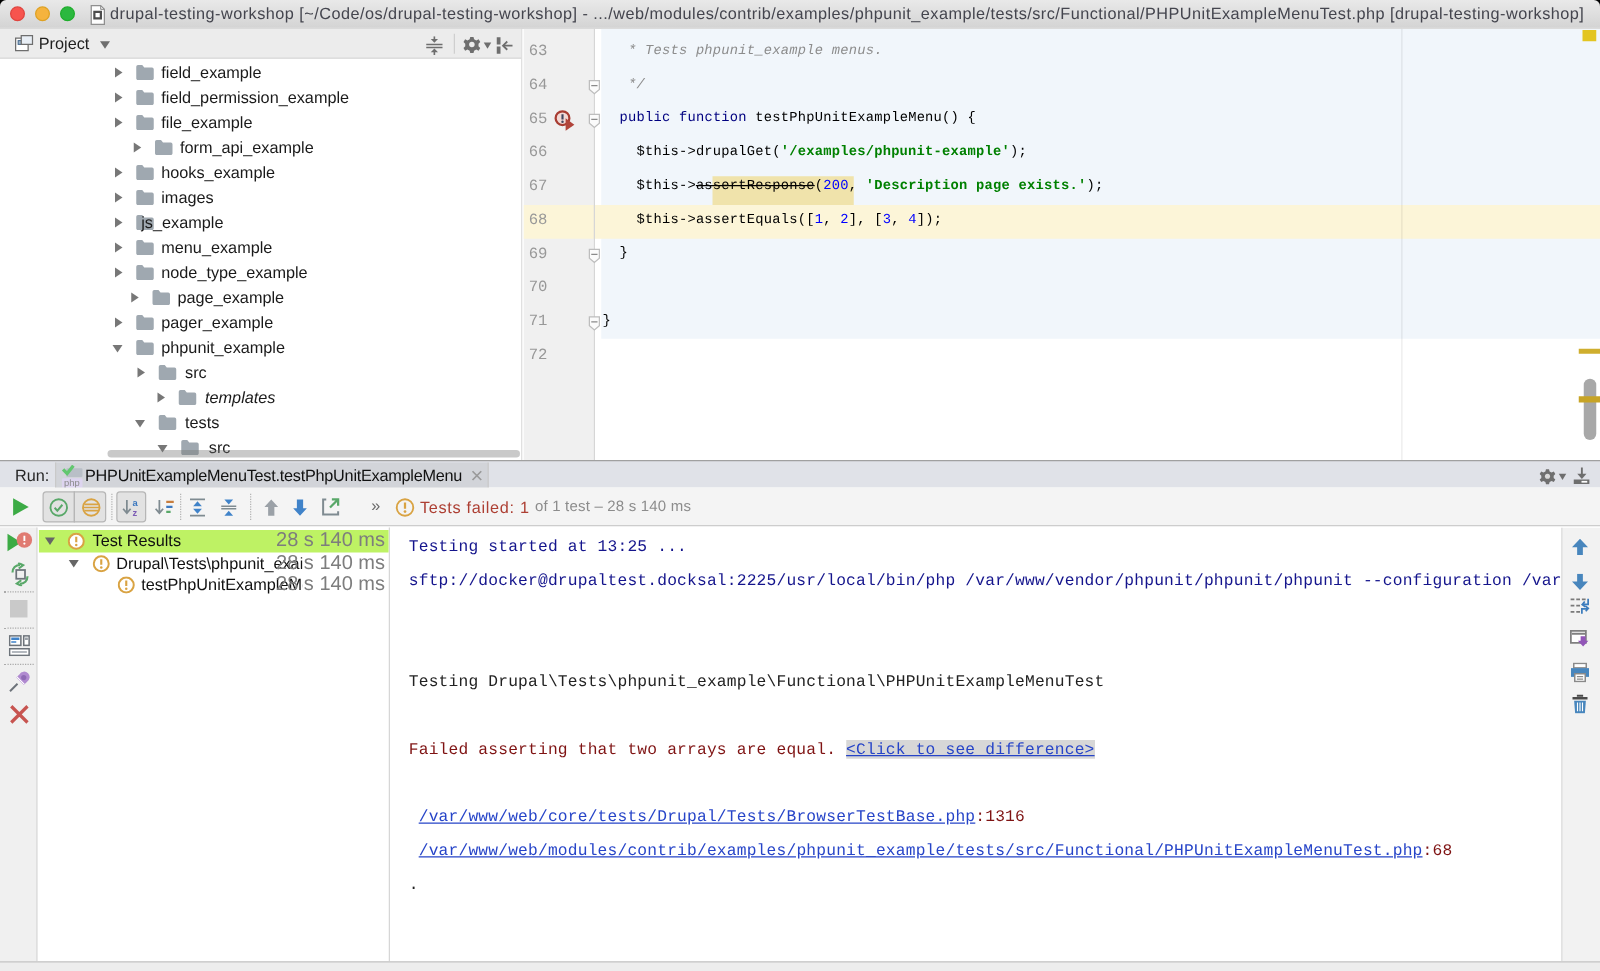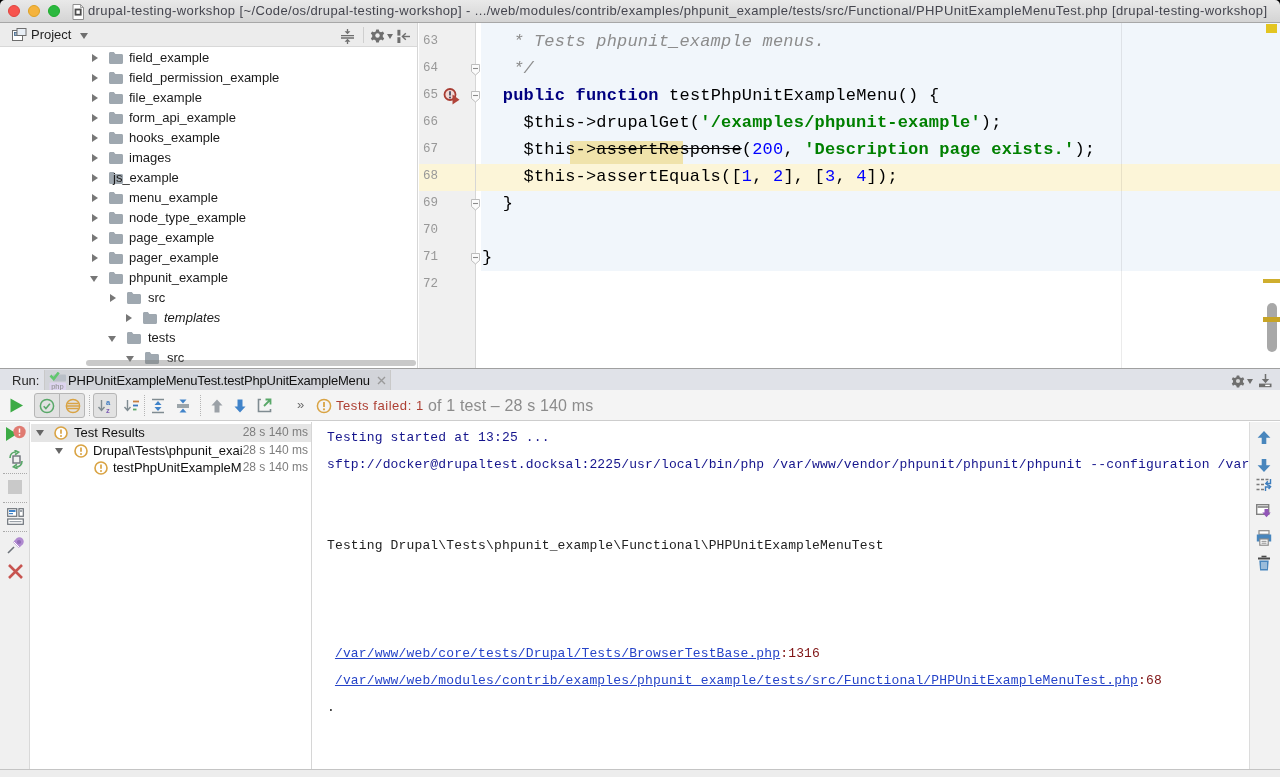--- a/index.html
+++ b/index.html
@@ -23,38 +23,38 @@
 .twd { border-top:6px solid #777; border-left:4.5px solid transparent; border-right:4.5px solid transparent; top:8px; }
 .fold-ic { position:absolute; top:3px; }
 
 
 #editor { left:418px; top:23px; width:862px; height:345px; background:#fff; overflow:hidden; font-family:"Liberation Mono",monospace; }
 #gutter { position:absolute; left:1px; top:0; width:56px; height:345px; background:#f0f0f0; }
 #bluebg { position:absolute; left:63px; top:0; right:0; height:248px; background:#f1f6fb; }
 #caretline { position:absolute; left:1px; right:0; top:141px; height:27px; background:#fcf5d8; }
 #deprec { position:absolute; left:152px; top:118px; width:113px; height:23px; background:#f0e3ab; }
 .lnum { position:absolute; left:0; width:20px; text-align:right; font-size:12.5px; color:#989898; line-height:27px; height:27px; }
-.cline { position:absolute; left:64px; font-size:17px; line-height:27px; height:27px; letter-spacing:0.19px; color:#000; white-space:pre; }
+.cline { position:absolute; left:64px; font-size:11px; line-height:27px; height:27px; letter-spacing:0.19px; color:#000; white-space:pre; }
 .cmt { color:#8c8c8c; font-style:italic; }
-.kw { color:#000080; font-weight:bold; }
+.kw { color:#000080; font-weight:normal; }
 .str { color:#008000; font-weight:bold; }
 .num { color:#0000ff; }
 .strike { text-decoration:line-through; }
 #marginline { position:absolute; left:703px; top:0; width:1px; height:345px; background:rgba(0,0,0,0.08); }
 
 
 #runpanel { left:0; top:368px; width:1280px; height:409px; background:#fff; }
 #tabstrip { position:absolute; left:0; top:0; width:100%; height:22px; background:#e0e2e8; border-top:1px solid #a0a0a0; }
 #runtab { position:absolute; left:44px; top:1px; height:21px; background:#d2d4d9; border-left:1px solid #c9c9c9; border-right:1px solid #c9c9c9; width:347px; }
 #toolbar { position:absolute; left:0; top:22px; width:100%; height:31px; background:#f4f4f4; border-bottom:1px solid #cdcdcd; }
 .tbtn { position:absolute; top:3px; width:26px; height:25px; background:#e2e2e2; border:1px solid #b6b6b6; }
 #rail { position:absolute; left:0; top:54px; width:30px; height:347px; background:#f0f0f0; border-right:1px solid #d9d9d9; }
 #testtree { position:absolute; left:31px; top:54px; width:281px; height:347px; background:#fff; border-right:1px solid #d6d6d6; overflow:hidden; }
 .ttrow { position:absolute; left:0; width:100%; height:17.5px; font-size:13px; line-height:17.5px; color:#111; white-space:nowrap; }
-.ttime { position:absolute; right:3px; color:#7d7d7d; font-size:12px; }
+.ttime { position:absolute; right:3px; color:#7d7d7d; font-size:16px; }
 #console { position:absolute; left:313px; top:54px; width:967px; height:347px; background:#fff; overflow:hidden; }
 .conline { position:absolute; left:14px; height:27px; line-height:27px; font-size:13px; letter-spacing:0.15px; white-space:pre; font-family:"Liberation Mono",monospace; }
 .navy { color:#14148c; }
 .dark { color:#222222; }
 .red { color:#7f1313; }
 .lnk { color:#2644c8; text-decoration:underline; }
 #statusbar { position:absolute; left:0; top:401px; width:100%; height:8px; background:#ededed; border-top:1px solid #c4c4c4; }
 </style>
 </head>
 <body>
@@ -117,21 +117,21 @@
         </svg>
         <span style="position:absolute;left:129px">field_permission_example</span>
       </div>
     <div class="trow" style="left:0;top:65px;width:418px;">
         <div class="tw twr" style="left:92px"></div>
         <svg class="abs" style="left:108px;top:3px" width="16" height="14" viewBox="0 0 16 14">
           <path d="M1 2.5 c0-0.8 0.6-1.5 1.4-1.5 h3.4 l1.6 2 h6.2 c0.8 0 1.4 0.7 1.4 1.5 v7 c0 0.8-0.6 1.5-1.4 1.5 h-11.2 c-0.8 0-1.4-0.7-1.4-1.5 z" fill="#9fa8b0"></path>
         </svg>
         <span style="position:absolute;left:129px">file_example</span>
       </div>
-    <div class="trow" style="left:0;top:85px;width:402px;">
+    <div class="trow" style="left:15px;top:85px;width:402px;">
         <div class="tw twr" style="left:92px"></div>
         <svg class="abs" style="left:108px;top:3px" width="16" height="14" viewBox="0 0 16 14">
           <path d="M1 2.5 c0-0.8 0.6-1.5 1.4-1.5 h3.4 l1.6 2 h6.2 c0.8 0 1.4 0.7 1.4 1.5 v7 c0 0.8-0.6 1.5-1.4 1.5 h-11.2 c-0.8 0-1.4-0.7-1.4-1.5 z" fill="#9fa8b0"></path>
         </svg>
         <span style="position:absolute;left:129px">form_api_example</span>
       </div>
     <div class="trow" style="left:0;top:105px;width:418px;">
         <div class="tw twr" style="left:92px"></div>
         <svg class="abs" style="left:108px;top:3px" width="16" height="14" viewBox="0 0 16 14">
           <path d="M1 2.5 c0-0.8 0.6-1.5 1.4-1.5 h3.4 l1.6 2 h6.2 c0.8 0 1.4 0.7 1.4 1.5 v7 c0 0.8-0.6 1.5-1.4 1.5 h-11.2 c-0.8 0-1.4-0.7-1.4-1.5 z" fill="#9fa8b0"></path>
@@ -159,21 +159,21 @@
         </svg>
         <span style="position:absolute;left:129px">menu_example</span>
       </div>
     <div class="trow" style="left:0;top:185px;width:418px;">
         <div class="tw twr" style="left:92px"></div>
         <svg class="abs" style="left:108px;top:3px" width="16" height="14" viewBox="0 0 16 14">
           <path d="M1 2.5 c0-0.8 0.6-1.5 1.4-1.5 h3.4 l1.6 2 h6.2 c0.8 0 1.4 0.7 1.4 1.5 v7 c0 0.8-0.6 1.5-1.4 1.5 h-11.2 c-0.8 0-1.4-0.7-1.4-1.5 z" fill="#9fa8b0"></path>
         </svg>
         <span style="position:absolute;left:129px">node_type_example</span>
       </div>
-    <div class="trow" style="left:0;top:205px;width:418px;">
+    <div class="trow" style="left:13px;top:205px;width:418px;">
         <div class="tw twr" style="left:92px"></div>
         <svg class="abs" style="left:108px;top:3px" width="16" height="14" viewBox="0 0 16 14">
           <path d="M1 2.5 c0-0.8 0.6-1.5 1.4-1.5 h3.4 l1.6 2 h6.2 c0.8 0 1.4 0.7 1.4 1.5 v7 c0 0.8-0.6 1.5-1.4 1.5 h-11.2 c-0.8 0-1.4-0.7-1.4-1.5 z" fill="#9fa8b0"></path>
         </svg>
         <span style="position:absolute;left:129px">page_example</span>
       </div>
     <div class="trow" style="left:0;top:225px;width:384px;">
         <div class="tw twr" style="left:92px"></div>
         <svg class="abs" style="left:108px;top:3px" width="16" height="14" viewBox="0 0 16 14">
           <path d="M1 2.5 c0-0.8 0.6-1.5 1.4-1.5 h3.4 l1.6 2 h6.2 c0.8 0 1.4 0.7 1.4 1.5 v7 c0 0.8-0.6 1.5-1.4 1.5 h-11.2 c-0.8 0-1.4-0.7-1.4-1.5 z" fill="#9fa8b0"></path>
@@ -352,21 +352,21 @@
         <path d="M5 2.5 h-2.5 v12 h12 V12" fill="none" stroke="#7f8b91" stroke-width="1.6"></path>
         <path d="M8 9 L14 3 M9.5 2.5 h5 v5" fill="none" stroke="#59a869" stroke-width="1.8"></path>
       </svg>
     <span style="position:absolute;left:297px;top:0;line-height:30px;font-size:13px;color:#6a6a6a;letter-spacing:1px;">»</span>
     <svg class="abs" style="left:316px;top:8px" width="16" height="16" viewBox="0 0 16 16">
         <circle cx="8" cy="8" r="6.6" fill="none" stroke="#d9a343" stroke-width="1.5"></circle>
         <path d="M8 4 v5" stroke="#d9a343" stroke-width="1.8"></path>
         <circle cx="8" cy="11.3" r="1.1" fill="#d9a343"></circle>
       </svg>
     <span style="position:absolute;left:336px;top:0;line-height:31px;font-size:13px;color:#ad3f33;letter-spacing:0.55px;">Tests failed: 1</span>
-    <span style="position:absolute;left:428px;top:0;line-height:31px;font-size:16px;color:#8c8c8c;letter-spacing:0.15px;">of 1 test – 28 s 140 ms</span>
+    <span style="position:absolute;left:428px;top:0;line-height:31px;font-size:12px;color:#8c8c8c;letter-spacing:0.15px;">of 1 test – 28 s 140 ms</span>
   </div>
   <div id="rail">
     <svg class="abs" style="left:5px;top:3px" width="22" height="18" viewBox="0 0 22 18">
         <path d="M1 2 L12 9 1 16 z" fill="#3cab45"></path>
         <circle cx="14.5" cy="7" r="6.2" fill="#e07b72"></circle>
         <path d="M14.5 3.5 v4.2" stroke="#fff" stroke-width="1.5"></path>
         <circle cx="14.5" cy="9.8" r="0.9" fill="#fff"></circle>
       </svg>
     <svg class="abs" style="left:6px;top:28px" width="20" height="19" viewBox="0 0 20 19">
         <path d="M4 8 c0-3.5 2.5-6 6-6 M8.5 0.2 l4 2 -3.5 2.6" fill="none" stroke="#59a869" stroke-width="1.7"></path>
@@ -390,21 +390,21 @@
         <path d="M2 18 L8 12" stroke="#6d737a" stroke-width="1.6"></path>
         <path d="M9.5 4.5 a4.4 4.4 0 1 1 6 6 l-2.5 2.5 -6-6 z" fill="#b08ad0"></path>
         <path d="M7.5 6.5 l6 6" stroke="#fff" stroke-width="1"></path>
         <circle cx="13" cy="7" r="2.1" fill="#8f6ab5"></circle>
       </svg>
     <svg class="abs" style="left:7px;top:141px" width="17" height="17" viewBox="0 0 17 17">
         <path d="M2 2 L15 15 M15 2 L2 15" stroke="#c75450" stroke-width="2.6"></path>
       </svg>
   </div>
   <div id="testtree">
-    <div class="ttrow" style="top:2px;background:#e5e5e5;">
+    <div class="ttrow" style="top:2px;background:#bef264;">
       <div class="tw twd" style="left:5px;top:6px;border-top-color:#666;"></div>
       <svg class="abs" style="left:23px;top:2px" width="14" height="14" viewBox="0 0 14 14">
           <circle cx="7" cy="7" r="6" fill="#fff" stroke="#d9a343" stroke-width="1.6"></circle>
           <path d="M7 3.4 v4.4" stroke="#d9a343" stroke-width="1.7"></path>
           <circle cx="7" cy="10" r="1" fill="#d9a343"></circle>
         </svg>
       <span style="position:absolute;left:43px;">Test Results</span>
       <span class="ttime">28 s 140 ms</span>
     </div>
     <div class="ttrow" style="top:19.5px;">
@@ -425,20 +425,21 @@
         </svg>
       <span style="position:absolute;left:82px;width:129px;overflow:hidden;">testPhpUnitExampleMe</span>
       <span class="ttime">28 s 140 ms</span>
     </div>
   </div>
   <div id="console">
     <div id="ctext" style="position:absolute;left:0;top:0;width:936px;height:100%;overflow:hidden;">
     <pre class="conline" style="top:2px"><span class="navy">Testing started at 13:25 ...</span></pre>
     <pre class="conline" style="top:29px"><span class="navy">sftp://docker@drupaltest.docksal:2225/usr/local/bin/php /var/www/vendor/phpunit/phpunit/phpunit --configuration /var/www/web/core/phpunit.xml.dist</span></pre>
     <pre class="conline" style="top:110px"><span class="dark">Testing Drupal\Tests\phpunit_example\Functional\PHPUnitExampleMenuTest</span></pre>
+    <pre class="conline" style="top:164px"><span class="red">Failed asserting that two arrays are equal. </span><span class="lnk" style="background:#d7d7d7;">&lt;Click to see difference&gt;</span></pre>
     <pre class="conline" style="top:218px"> <span class="lnk">/var/www/web/core/tests/Drupal/Tests/BrowserTestBase.php</span><span class="red">:1316</span></pre>
     <pre class="conline" style="top:245px"> <span class="lnk">/var/www/web/modules/contrib/examples/phpunit_example/tests/src/Functional/PHPUnitExampleMenuTest.php</span><span class="red">:68</span></pre>
     <pre class="conline" style="top:272px"><span class="dark">.</span></pre>
     </div>
     <div class="abs" style="left:936px;top:0;width:31px;height:347px;background:#f2f2f2;border-left:1px solid #dcdcdc;"></div>
     <svg class="abs" style="left:944px;top:9px" width="14" height="13" viewBox="0 0 14 13">
         <path d="M7 0 L13.4 6.8 H9.3 V13 H4.7 V6.8 H0.6 z" fill="#4886bd"></path>
       </svg>
     <svg class="abs" style="left:944px;top:37px" width="14" height="13" viewBox="0 0 14 13">
         <path d="M7 13 L0.6 6.2 H4.7 V0 H9.3 V6.2 H13.4 z" fill="#4886bd"></path>

